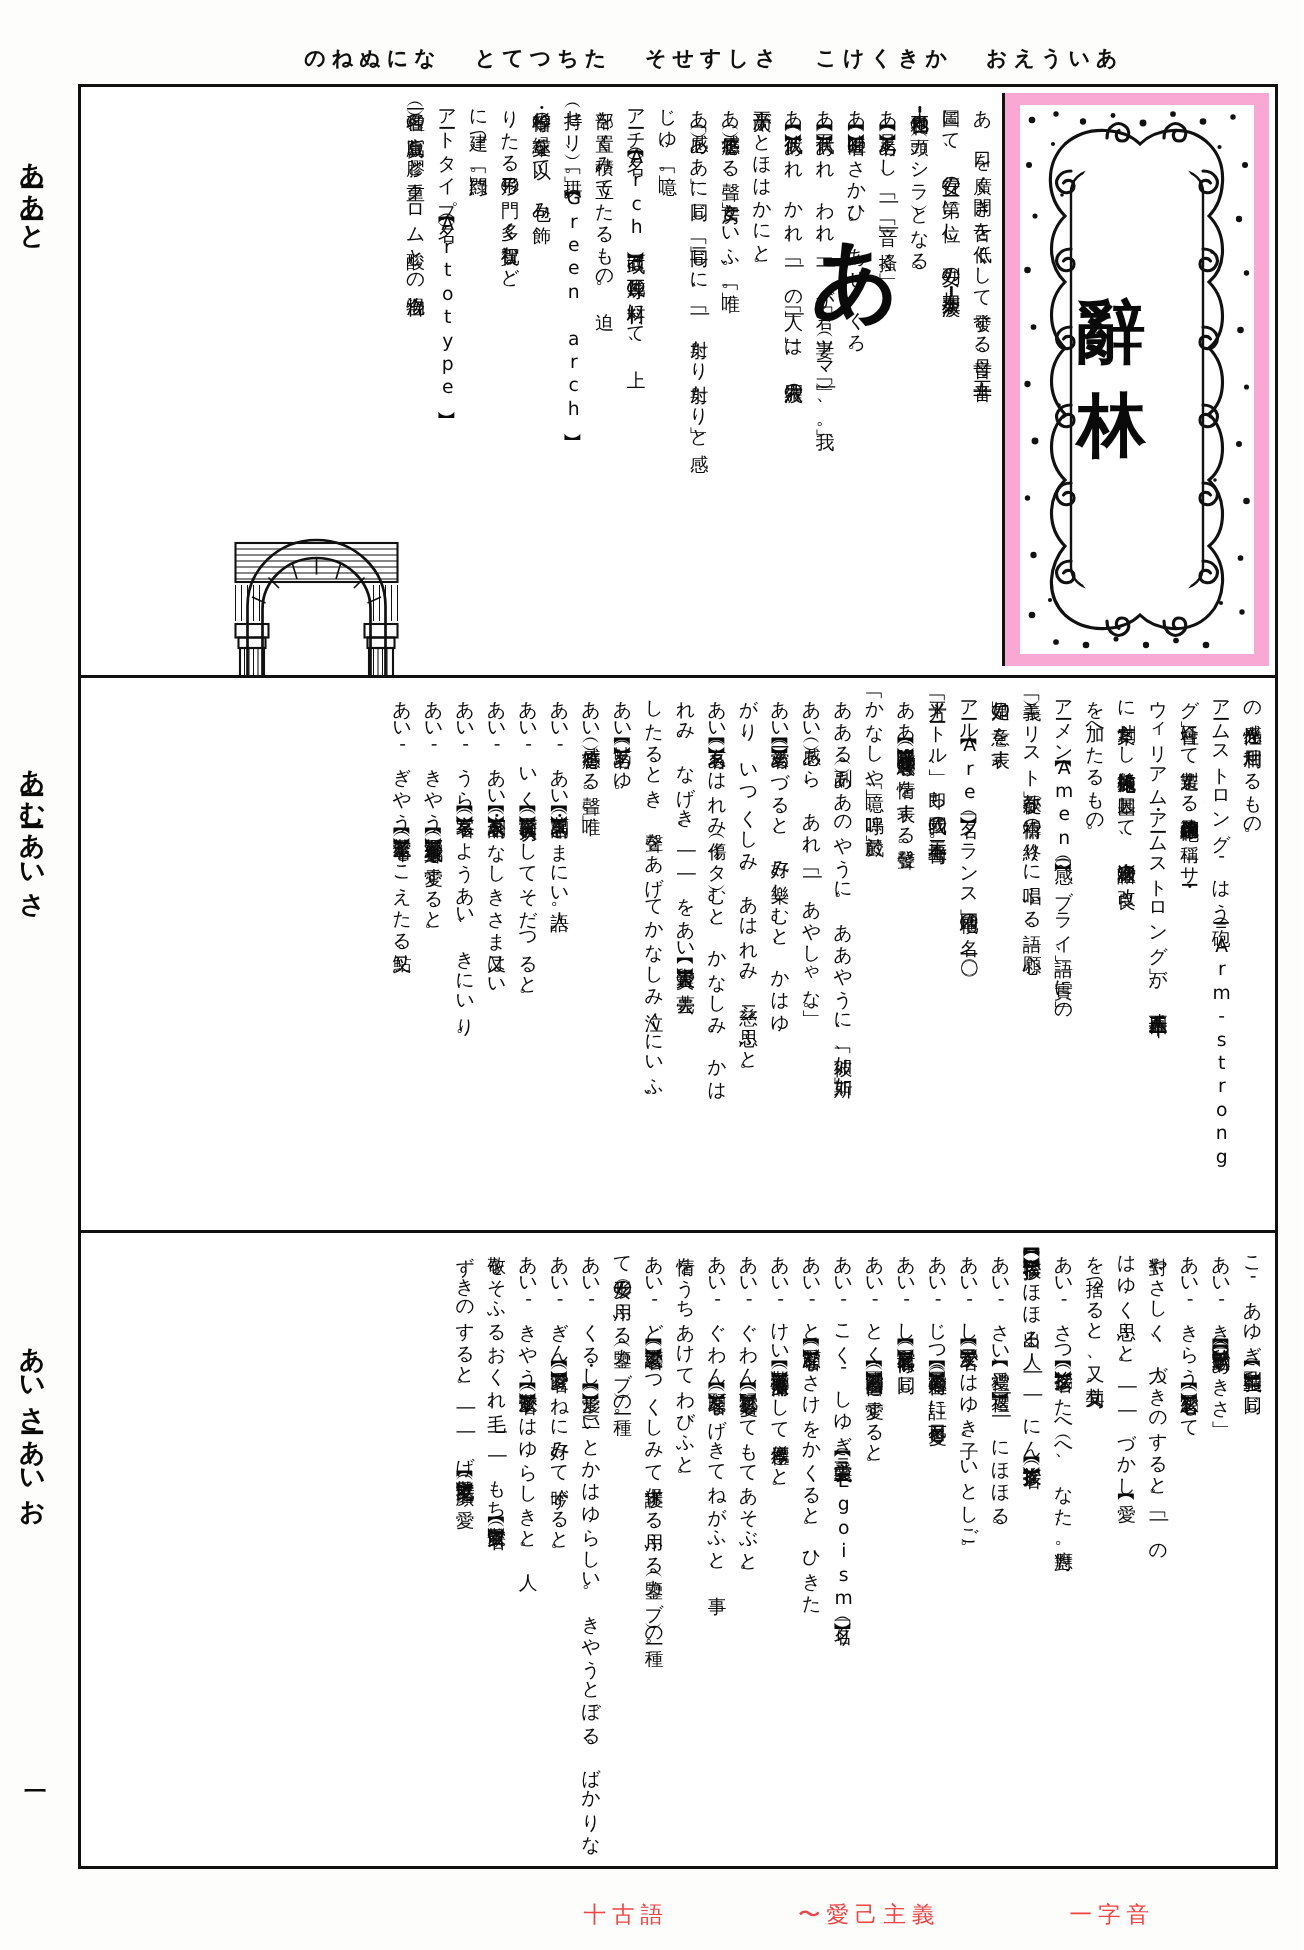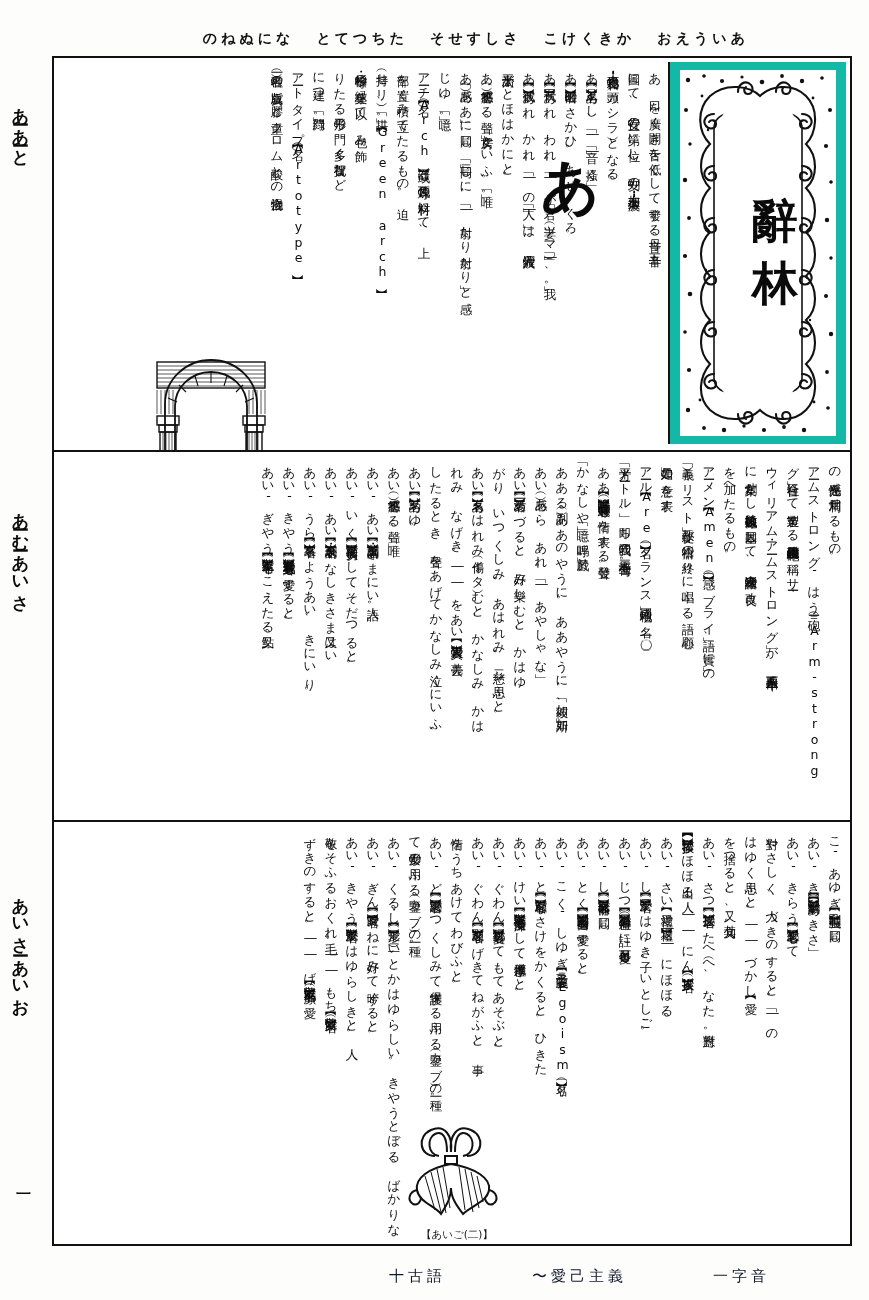--- a/index.html
+++ b/index.html
@@ -90,22 +90,21 @@
 
   
   #cartouche-wrap {
     position: absolute;
     right: 4px;
     top: 4px;
     width: 178px;
     height: 382px;
     border-left: 2px solid #111;
     box-sizing: border-box;
-    background: #14b8a6;
-    text-align: right;
+    background: #f9a8d4;
   }
   #cartouche {
     position: absolute;
     left: 10px;
     top: 8px;
     width: 156px;
     height: 366px;
   }
   #cartouche .inner-panel {
     position: absolute;
@@ -191,21 +190,21 @@
     width: 620px;
     height: 28px;
     display: flex;
     flex-direction: row-reverse;
     justify-content: flex-start;
     align-items: center;
     gap: 86px;
   }
   #legend .legend-item {
     font-size: 15px;
-    color: #0f172a;
+    color: #ef4444;
     letter-spacing: 4px;
     font-family: "DejaVu Sans", "Liberation Sans", sans-serif;
   }
 </style>
 </head>
 <body>
 
 <div id="page">
 
   <div id="kana-guide">
@@ -454,45 +453,20 @@
         <div class="col">て〇女形の用ふる鑒（カブ）の一種。</div>
         <div class="col">あい-くる・し【愛】（形、二）いとかはゆらしい。きやうとぼる、ばかりなり。</div>
         <div class="col">あい-ぎん【愛吟】（名）つねに好みて吟ずると。</div>
         <div class="col">あい-きやう【愛敬】（名）かはゆらしきと。人</div>
         <div class="col">敬をそふるおくれ毛。――もち【愛敬餅】（名）</div>
         <div class="col">ずきのすると。――げ【愛敬毛】（名）顏に愛</div>
       </div>
     </div>
   </div>
 
-  <div class="figure" id="fig-aigo">
-    <svg width="112" height="100" viewBox="0 0 112 100">
-      <rect x="0" y="0" width="112" height="100" fill="#ffffff"></rect>
-      <g stroke="#111" stroke-width="2" fill="none">
-
-        <path d="M34,34 C18,34 16,14 30,8 C44,2 52,14 50,30"></path>
-        <path d="M50,30 C48,14 56,2 70,8 C84,14 82,34 66,34"></path>
-        <path d="M38,34 C26,32 26,16 34,12 C42,8 46,16 46,30"></path>
-        <path d="M54,30 C54,16 58,8 66,12 C74,16 74,32 62,34"></path>
-
-        <path d="M44,34 h12 v8 h-12 z" fill="#ffffff"></path>
-
-        <path d="M50,42 C28,46 14,56 16,68 C18,80 34,84 40,92
-                 C46,82 50,76 50,66 C50,76 56,84 62,92
-                 C70,84 86,80 88,68 C90,56 74,46 50,42 Z" stroke-width="2"></path>
-        <path d="M24,54 L34,88 M30,50 L40,90 M36,47 L45,91
-                 M42,45 L49,86 M58,45 L64,88 M64,47 L72,90
-                 M70,50 L78,86 M76,54 L82,80" stroke-width="1"></path>
-
-        <path d="M16,68 C8,70 6,78 12,82 C16,84 20,80 20,76"></path>
-        <path d="M88,68 C96,70 98,78 92,82 C88,84 84,80 84,76"></path>
-      </g>
-    </svg>
-    <div class="caption">【あいご(二)】</div>
-  </div>
 
   <div id="legend">
     <div class="legend-item">一字音</div>
     <div class="legend-item">〜愛己主義</div>
     <div class="legend-item">十古語</div>
   </div>
 
 </div>
 
 </body></html>

